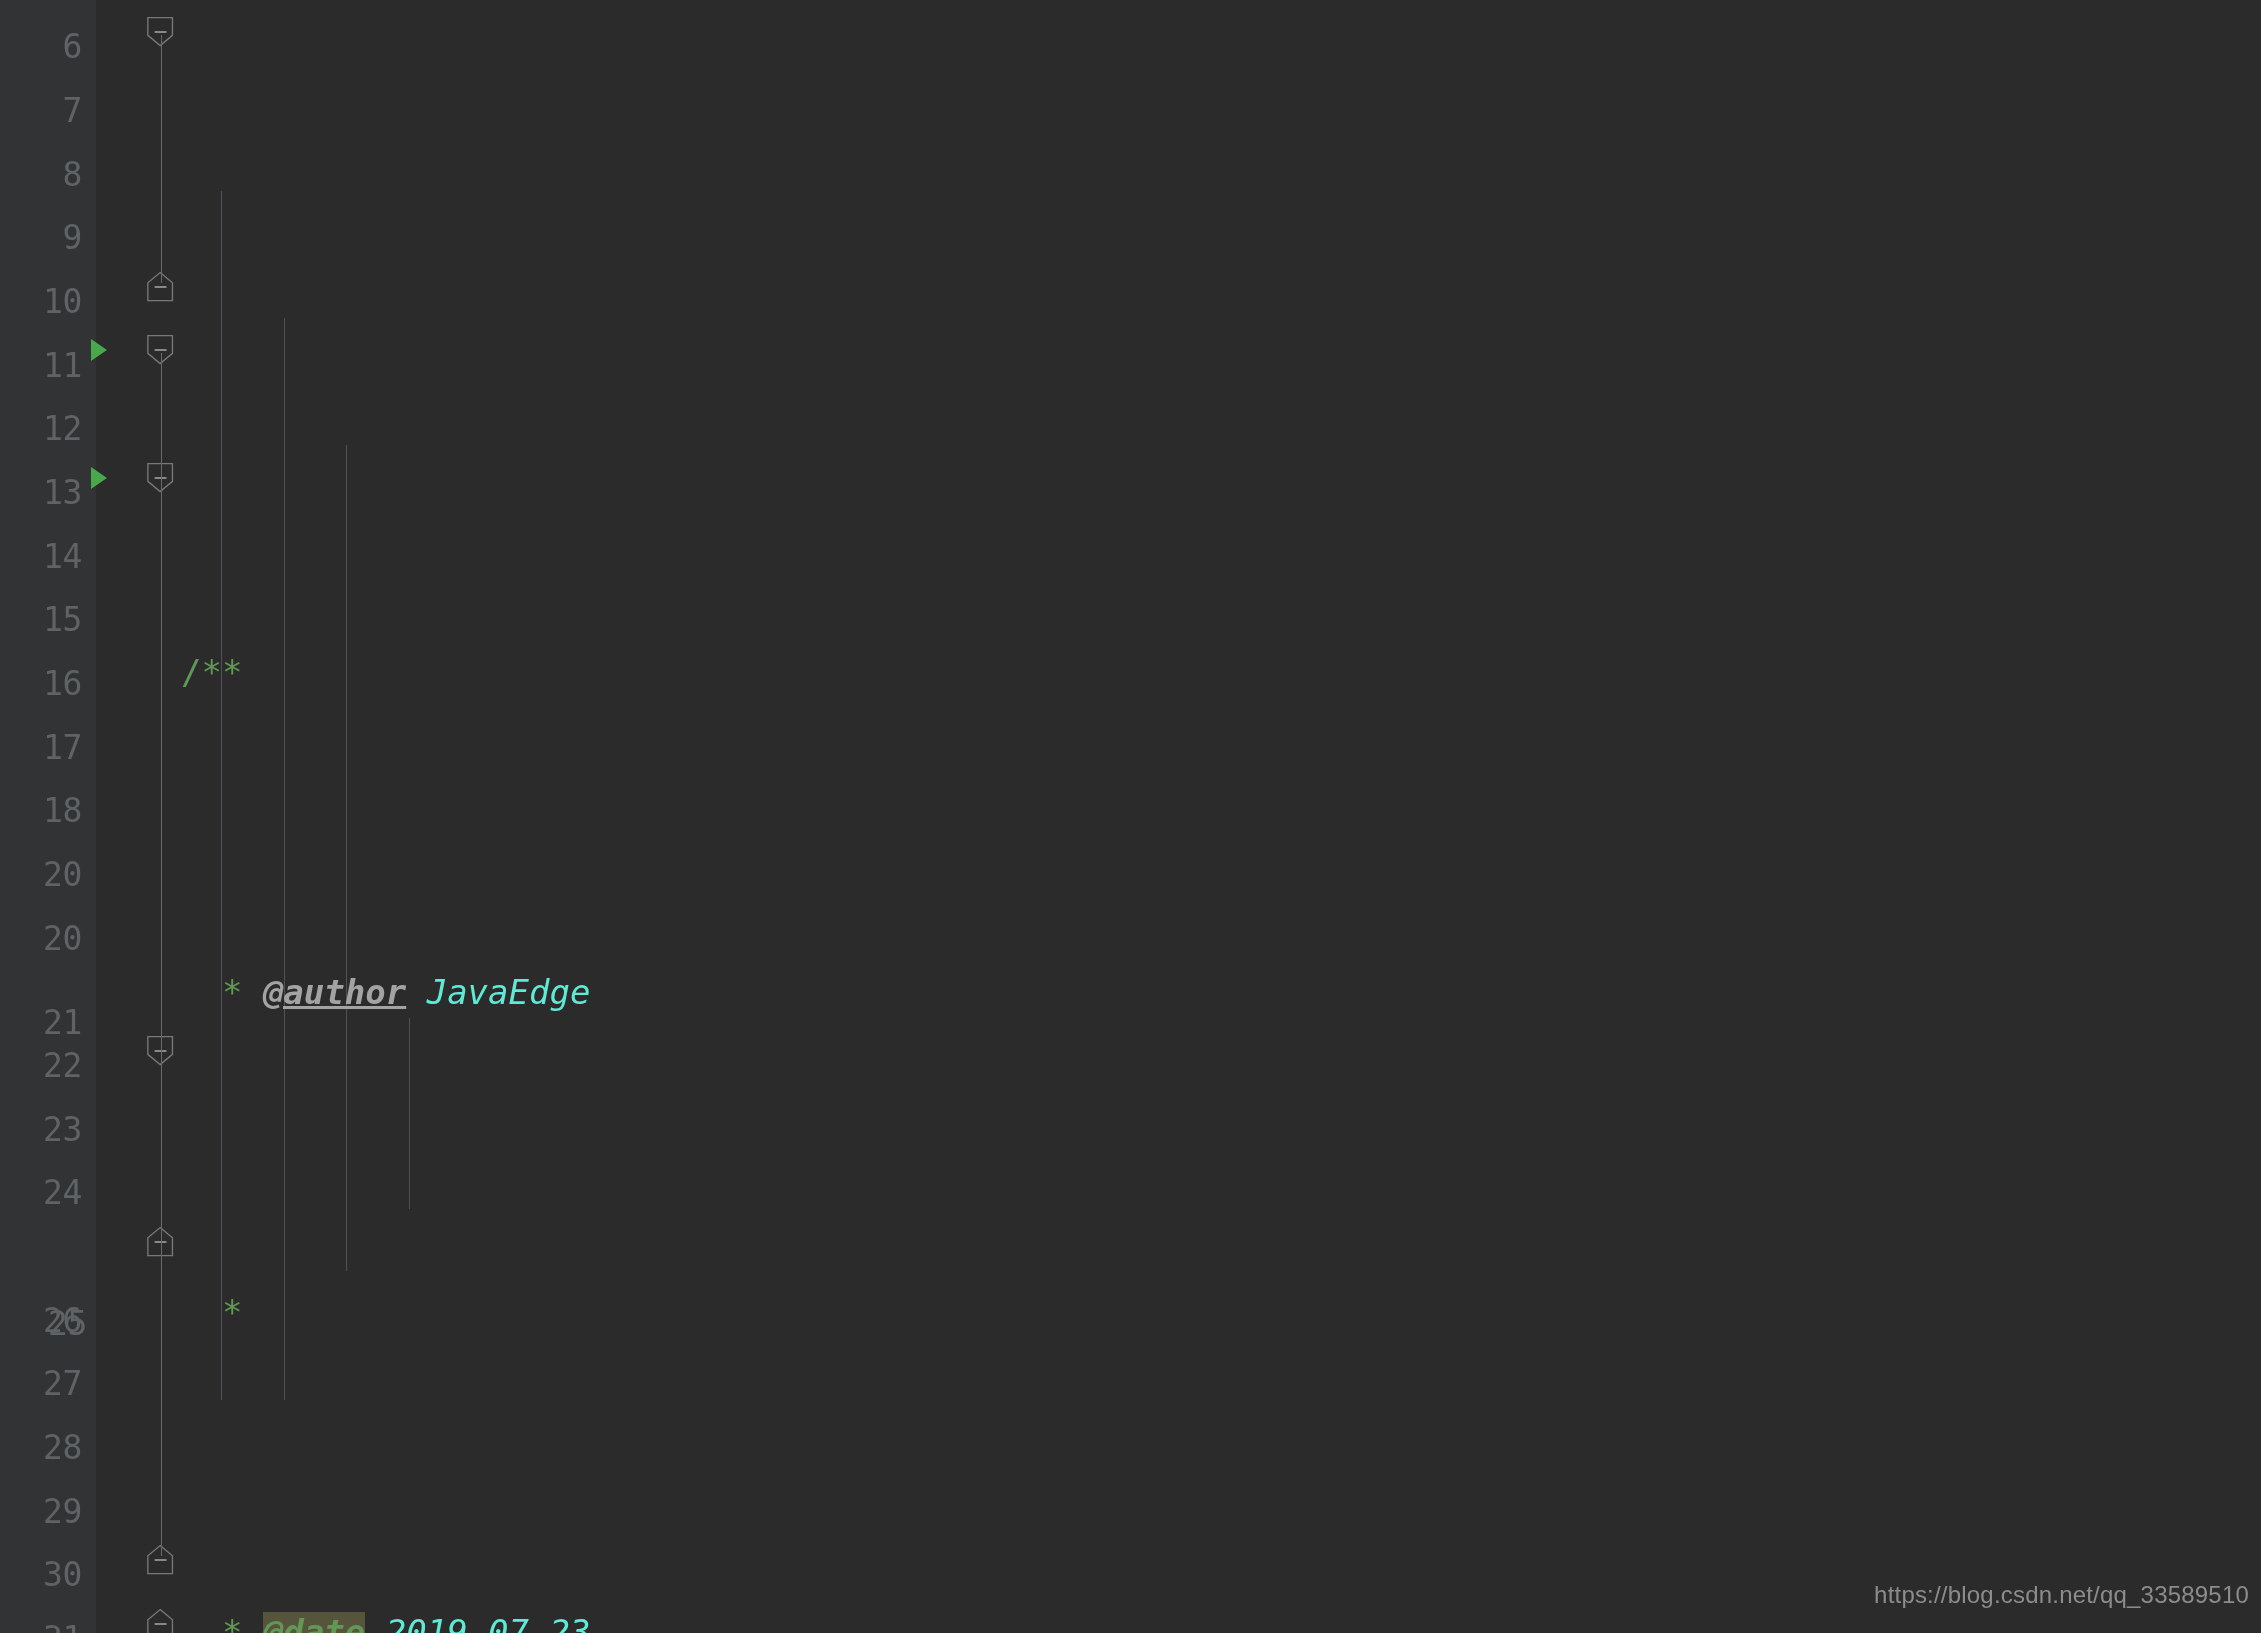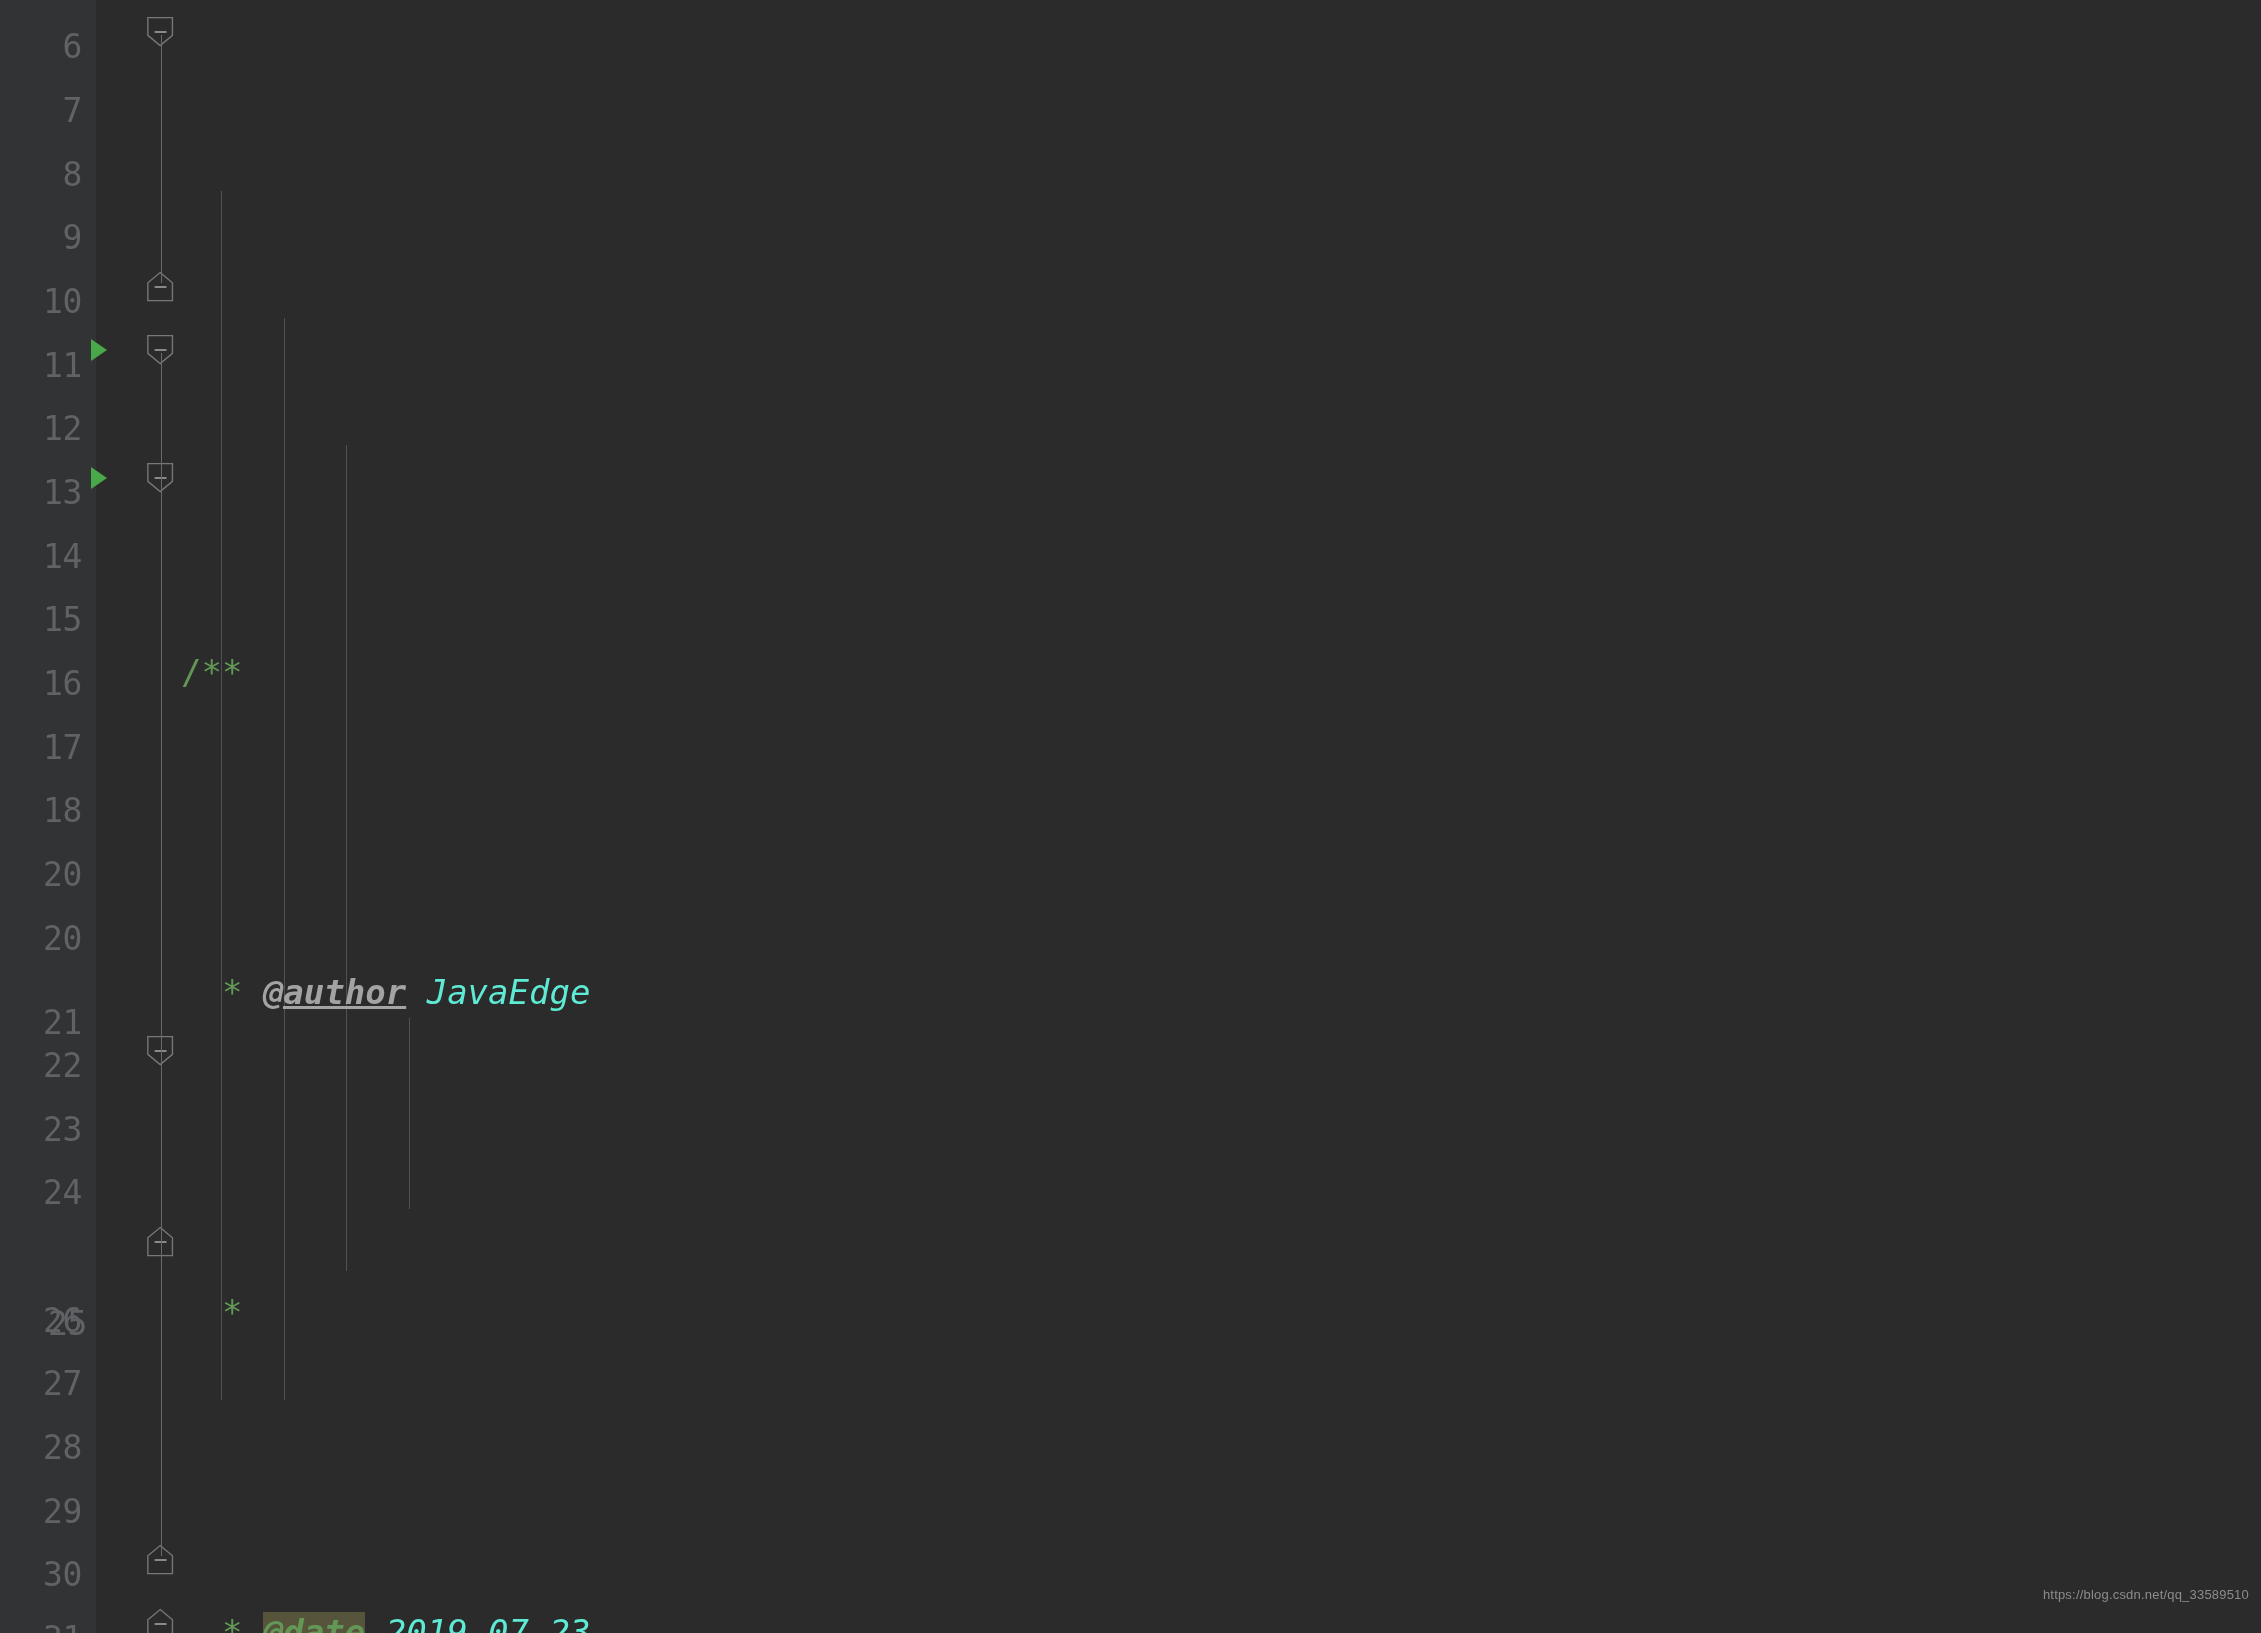--- a/index.html
+++ b/index.html
@@ -82,21 +82,21 @@
   .t-doctag-hl{ color: #629755; text-decoration: underline; font-style: italic; font-weight: bold;
                 background: #57543c; }
   .t-docval   { color: #5eead4; font-style: italic; }
 
   
   #watermark {
     position: absolute;
     right: 12px; bottom: 6.8px;
     color: #8c8c8c;
     font-family: "Liberation Sans", sans-serif;
-    font-size: 13px;
+    font-size: 24px;
     letter-spacing: 0.2px;
   }
 </style>
 </head>
 <body>
 
 <div id="editor">
 
   <div id="gutter">
     <div id="gutter-strip"></div>

